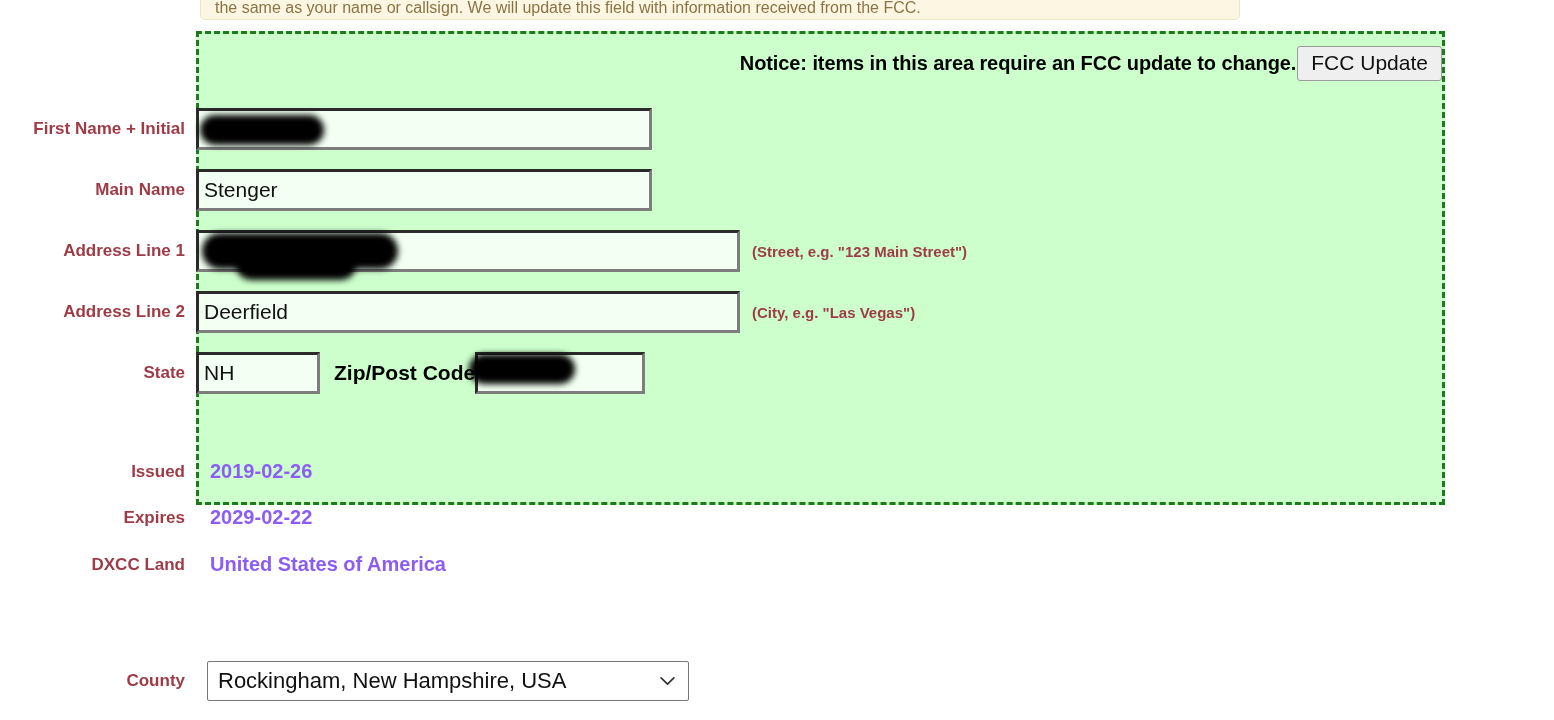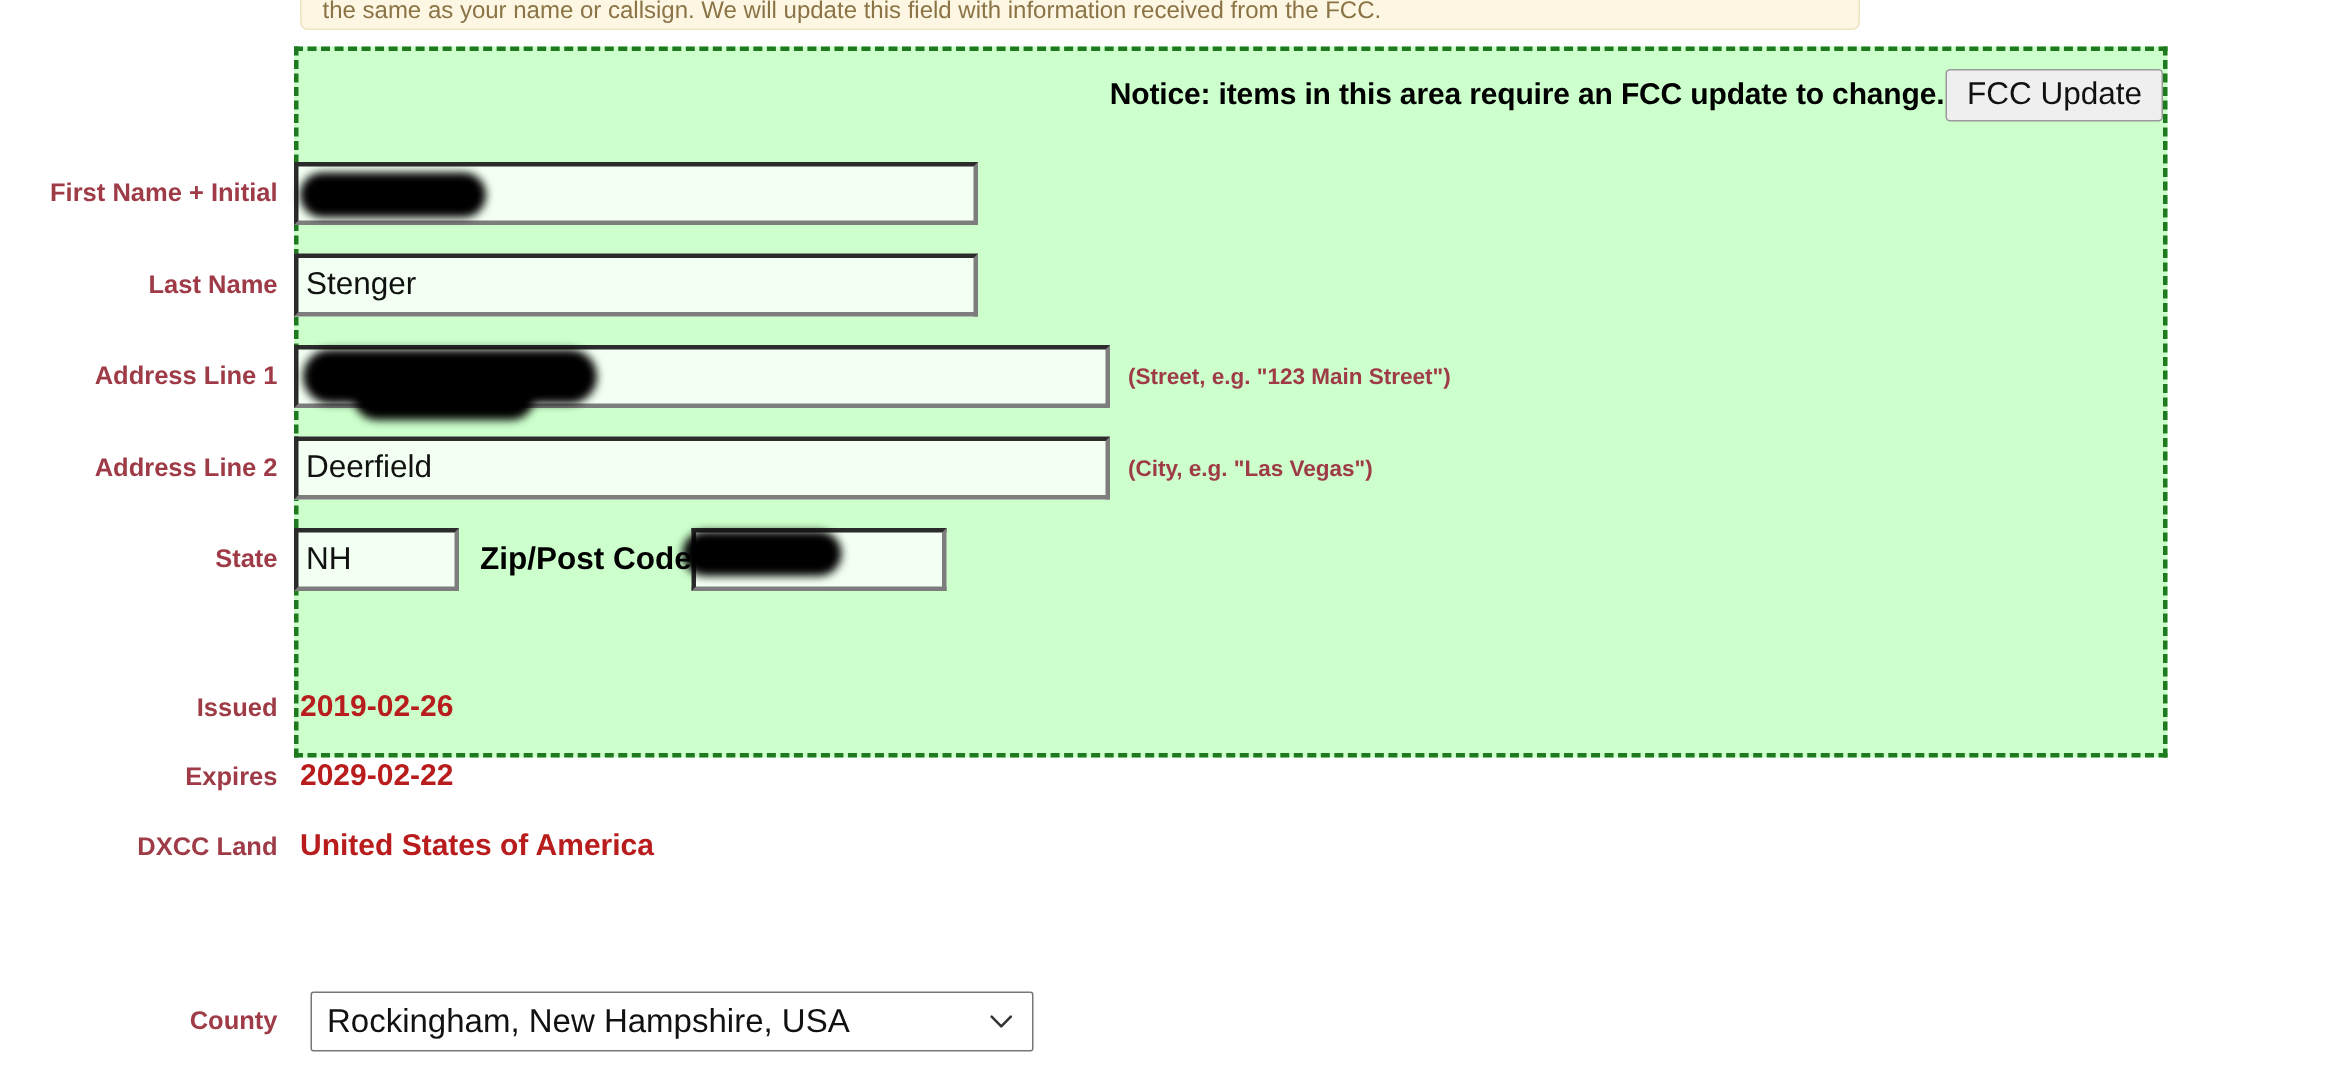--- a/index.html
+++ b/index.html
@@ -118,21 +118,21 @@
     border-right: 3px solid #7d7d7d;
     border-bottom: 3px solid #7d7d7d;
     padding: 18px 5px;
     height: 41px;
     line-height: 31px;
     outline: none;
     border-radius: 0;
   }
   .tinput.w-name   { width: 456px; }
   .tinput.w-addr   { width: 544px; }
-  .tinput.w-state  { width: 110px; }
+  .tinput.w-state  { width: 124px; }
   .tinput.w-zip    { width: 170px; }
   .tinput.w-class  { width: 100px; }
 
   .redacted {
     position: absolute;
     background: #000000;
     border-radius: 22px;
     filter: blur(3px);
     pointer-events: none;
   }
@@ -150,23 +150,23 @@
     font-weight: bold;
     color: #000000;
     margin-left: 14px;
     margin-right: 0px;
     white-space: nowrap;
   }
 
   .value-strong {
     font-size: 20px;
     font-weight: bold;
-    color: #b91c1c;
-    white-space: nowrap;
-    padding-left: 4px;
+    color: #8b5cf6;
+    white-space: nowrap;
+    padding-left: 14px;
   }
 
   .uls-number {
     font-size: 20px;
     font-weight: bold;
     color: #1a22d0;
     padding-left: 14px;
     white-space: nowrap;
   }
   .uls-view {
@@ -234,21 +234,21 @@
     <div class="label">First Name + Initial</div>
     <div class="field-area">
       <div style="position:relative;">
         <input class="tinput w-name" type="text" value="" style="">
         <span class="redacted" style="left:4px; top:7px; width:124px; height:30px;"></span>
       </div>
     </div>
   </div>
 
   <div class="row" style="top:169px;">
-    <div class="label">Last Name</div>
+    <div class="label">Main Name</div>
     <div class="field-area">
       <input class="tinput w-name" type="text" value="Stenger" style="">
     </div>
   </div>
 
   <div class="row" style="top:230px;">
     <div class="label">Address Line 1</div>
     <div class="field-area">
       <div style="position:relative;">
         <input class="tinput w-addr" type="text" value="" style="">

